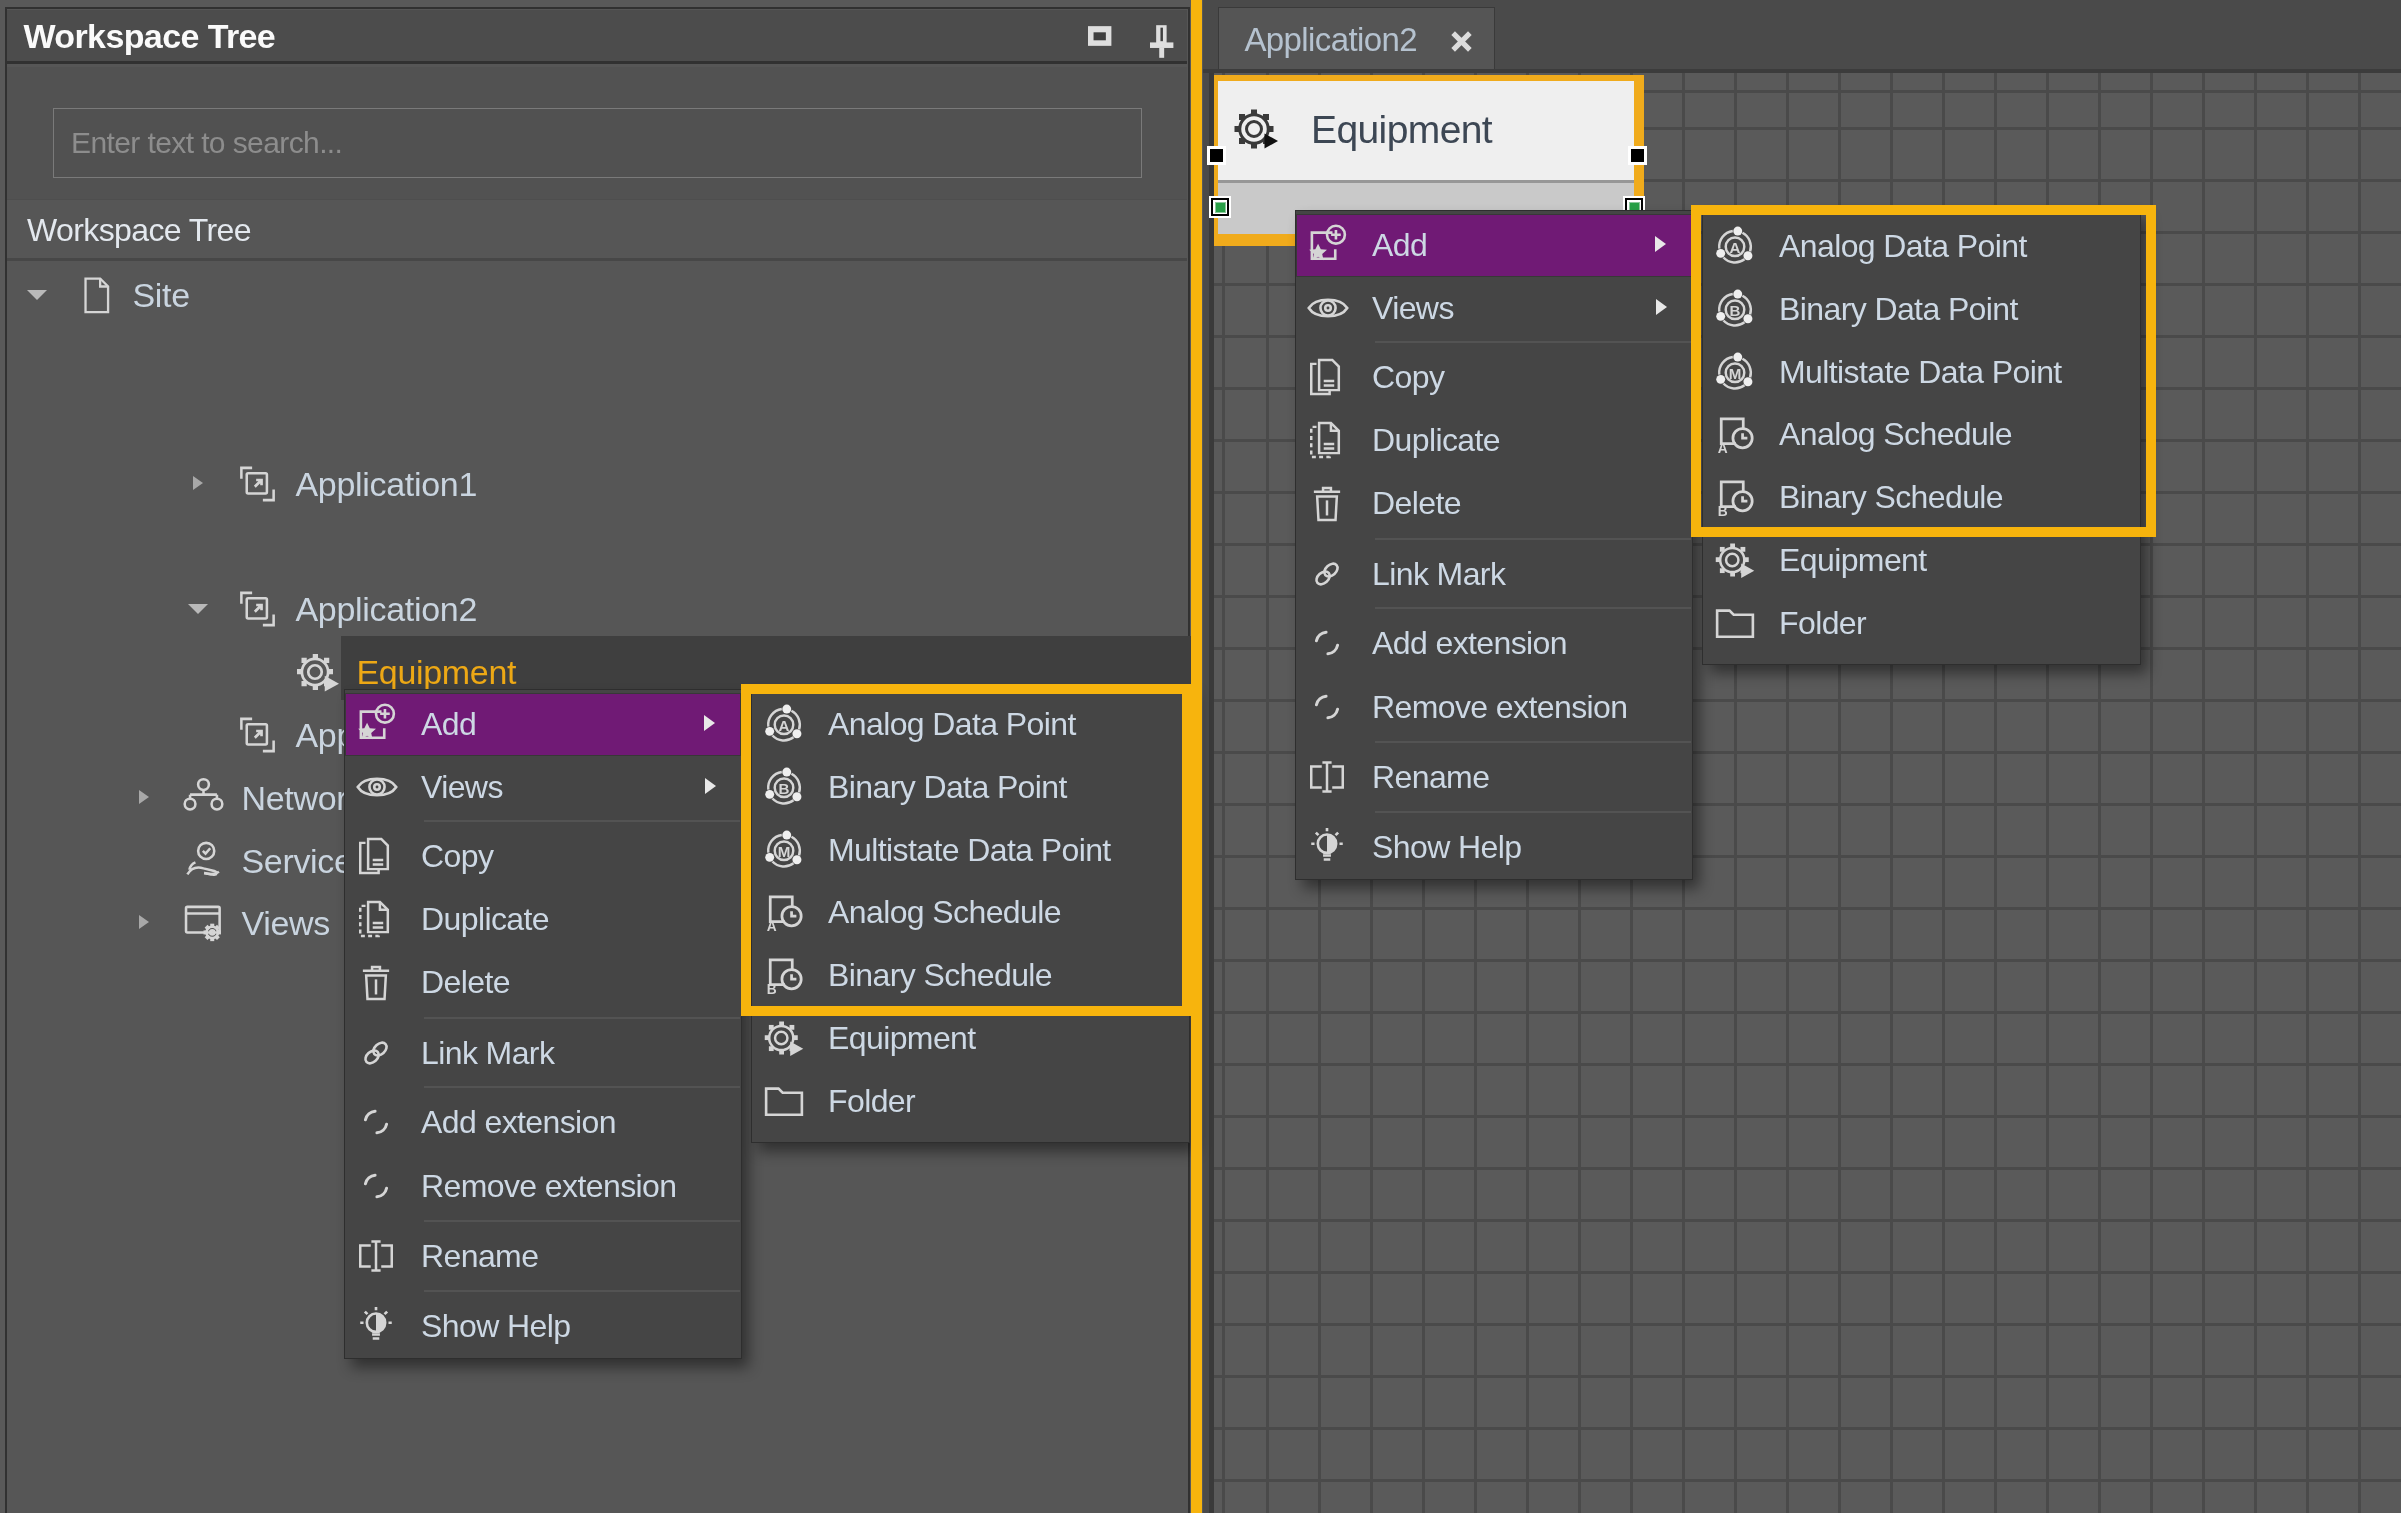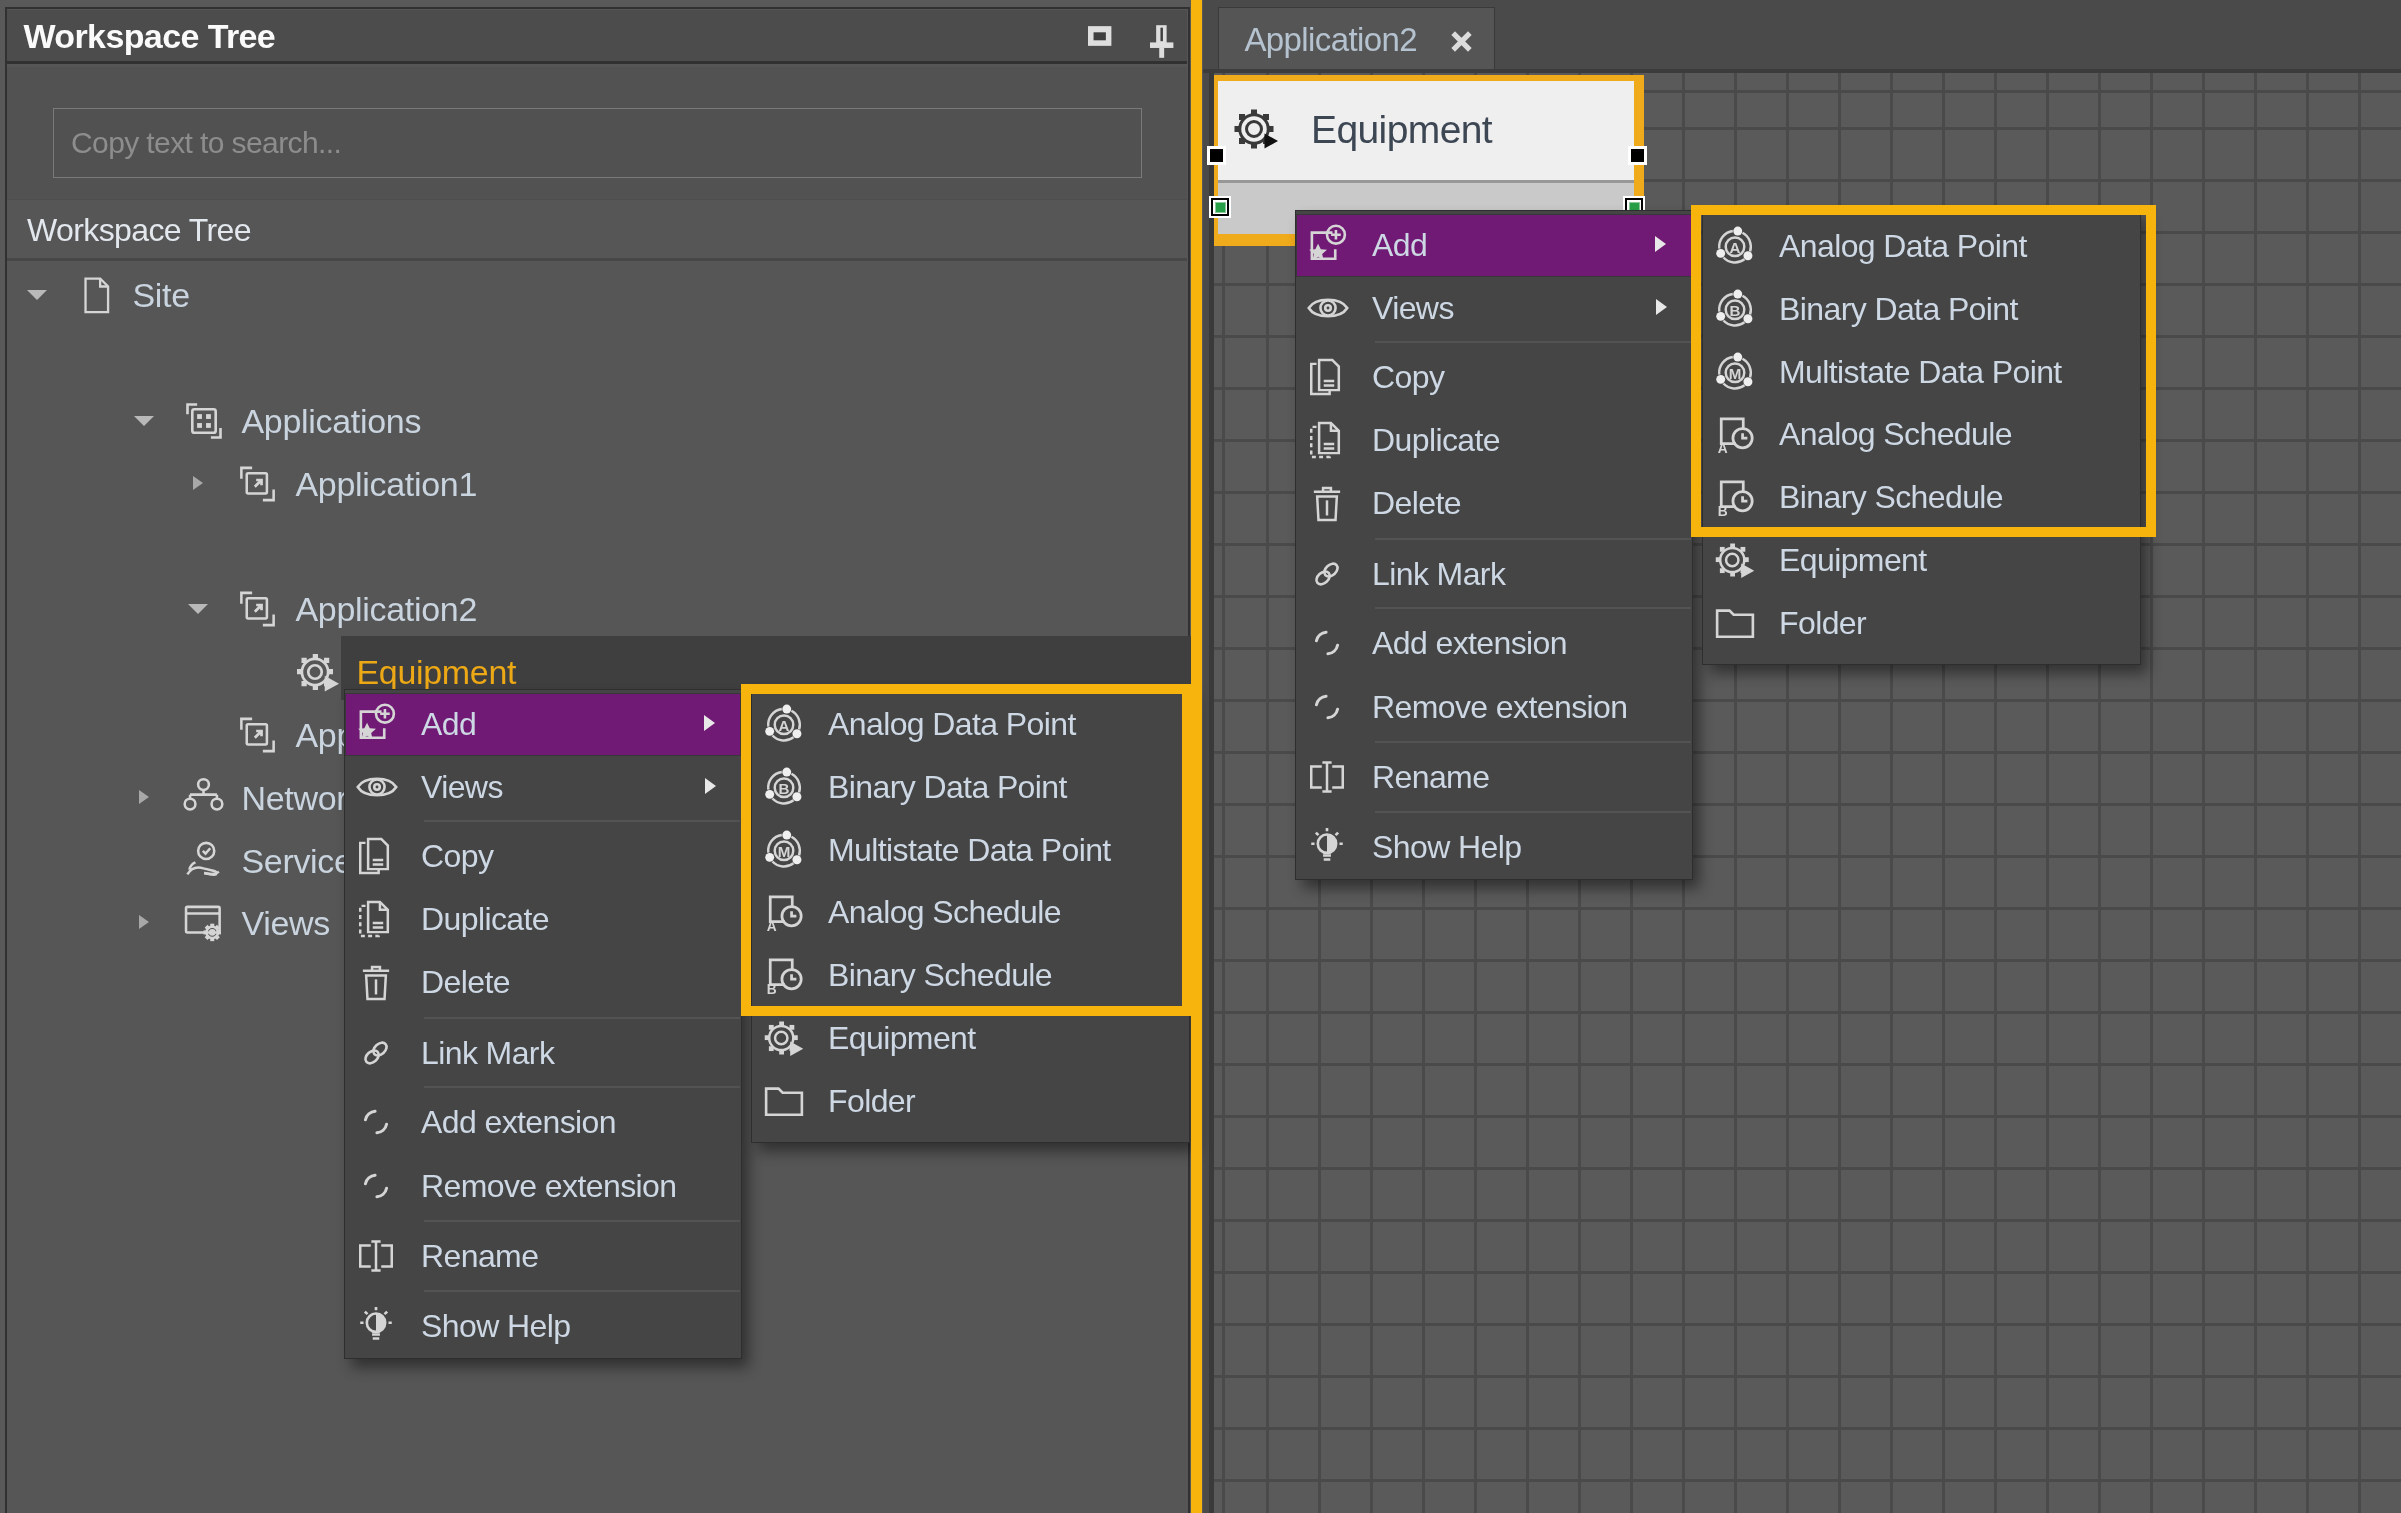--- a/index.html
+++ b/index.html
@@ -234,40 +234,33 @@
  <div id="lp-head">
       <span id="lp-title">Workspace Tree</span>
    <svg class="abs" style="left:1081px;top:16px" width="23.4" height="20" viewBox="0 0 38 32">
         <use href="#i-restore"></use>
       </svg>
    <svg class="abs" style="left:1143px;top:15px" width="23.4" height="33" viewBox="0 0 38 53">
         <use href="#i-pin"></use>
       </svg>
  </div>
  <div id="searchbox">
-      <span>Copy text to search...</span>
+      <span>Enter text to search...</span>
     </div>
  <div id="topline2"></div>
  <div id="treelabel">Workspace Tree</div>
  <div id="labelline"></div>
  <div id="selband"></div>
 
  <div class="trow" style="top:263px">
    <i class="arr-d" style="left:20px"></i>
    <svg class="ticon" style="left:70px" width="39" height="39" viewBox="0 0 64 64">
         <use href="#i-doc"></use>
       </svg>
    <span class="txt" style="left:125px">Site</span>
- </div>
- <div class="trow" style="top:389px">
-   <i class="arr-d" style="left:127px"></i>
-   <svg class="ticon" style="left:175px" width="44" height="44" viewBox="0 0 64 64">
-        <use href="#i-apps"></use>
-      </svg>
-   <span class="txt" style="left:234px">Applications</span>
  </div>
  <div class="trow" style="top:452px">
    <i class="arr-r" style="left:186px"></i>
    <svg class="ticon" style="left:229px" width="43" height="43" viewBox="0 0 64 64">
         <use href="#i-app"></use>
       </svg>
    <span class="txt" style="left:288px">Application1</span>
  </div>
  <div class="trow" style="top:577px">
    <i class="arr-d" style="left:181px"></i>

